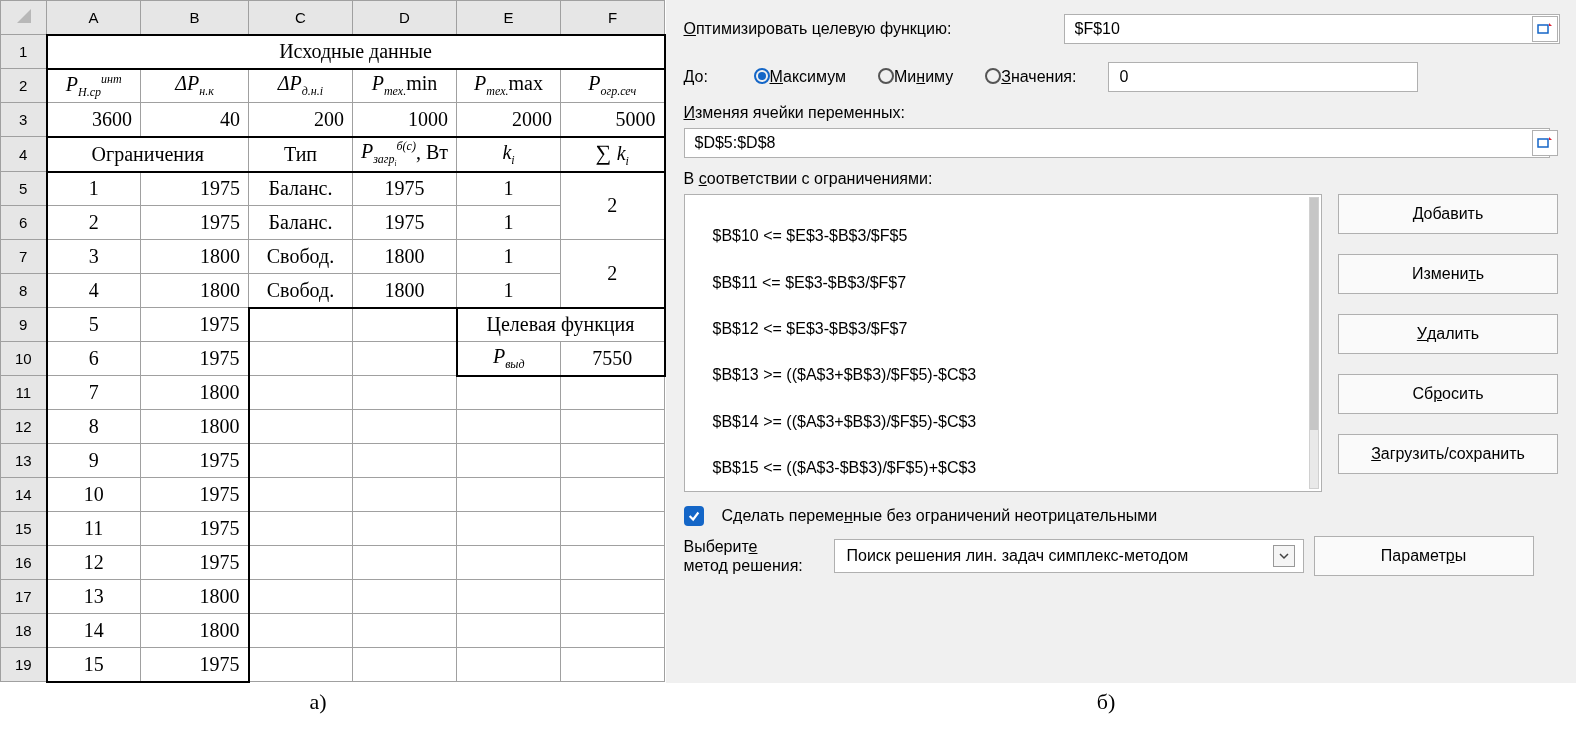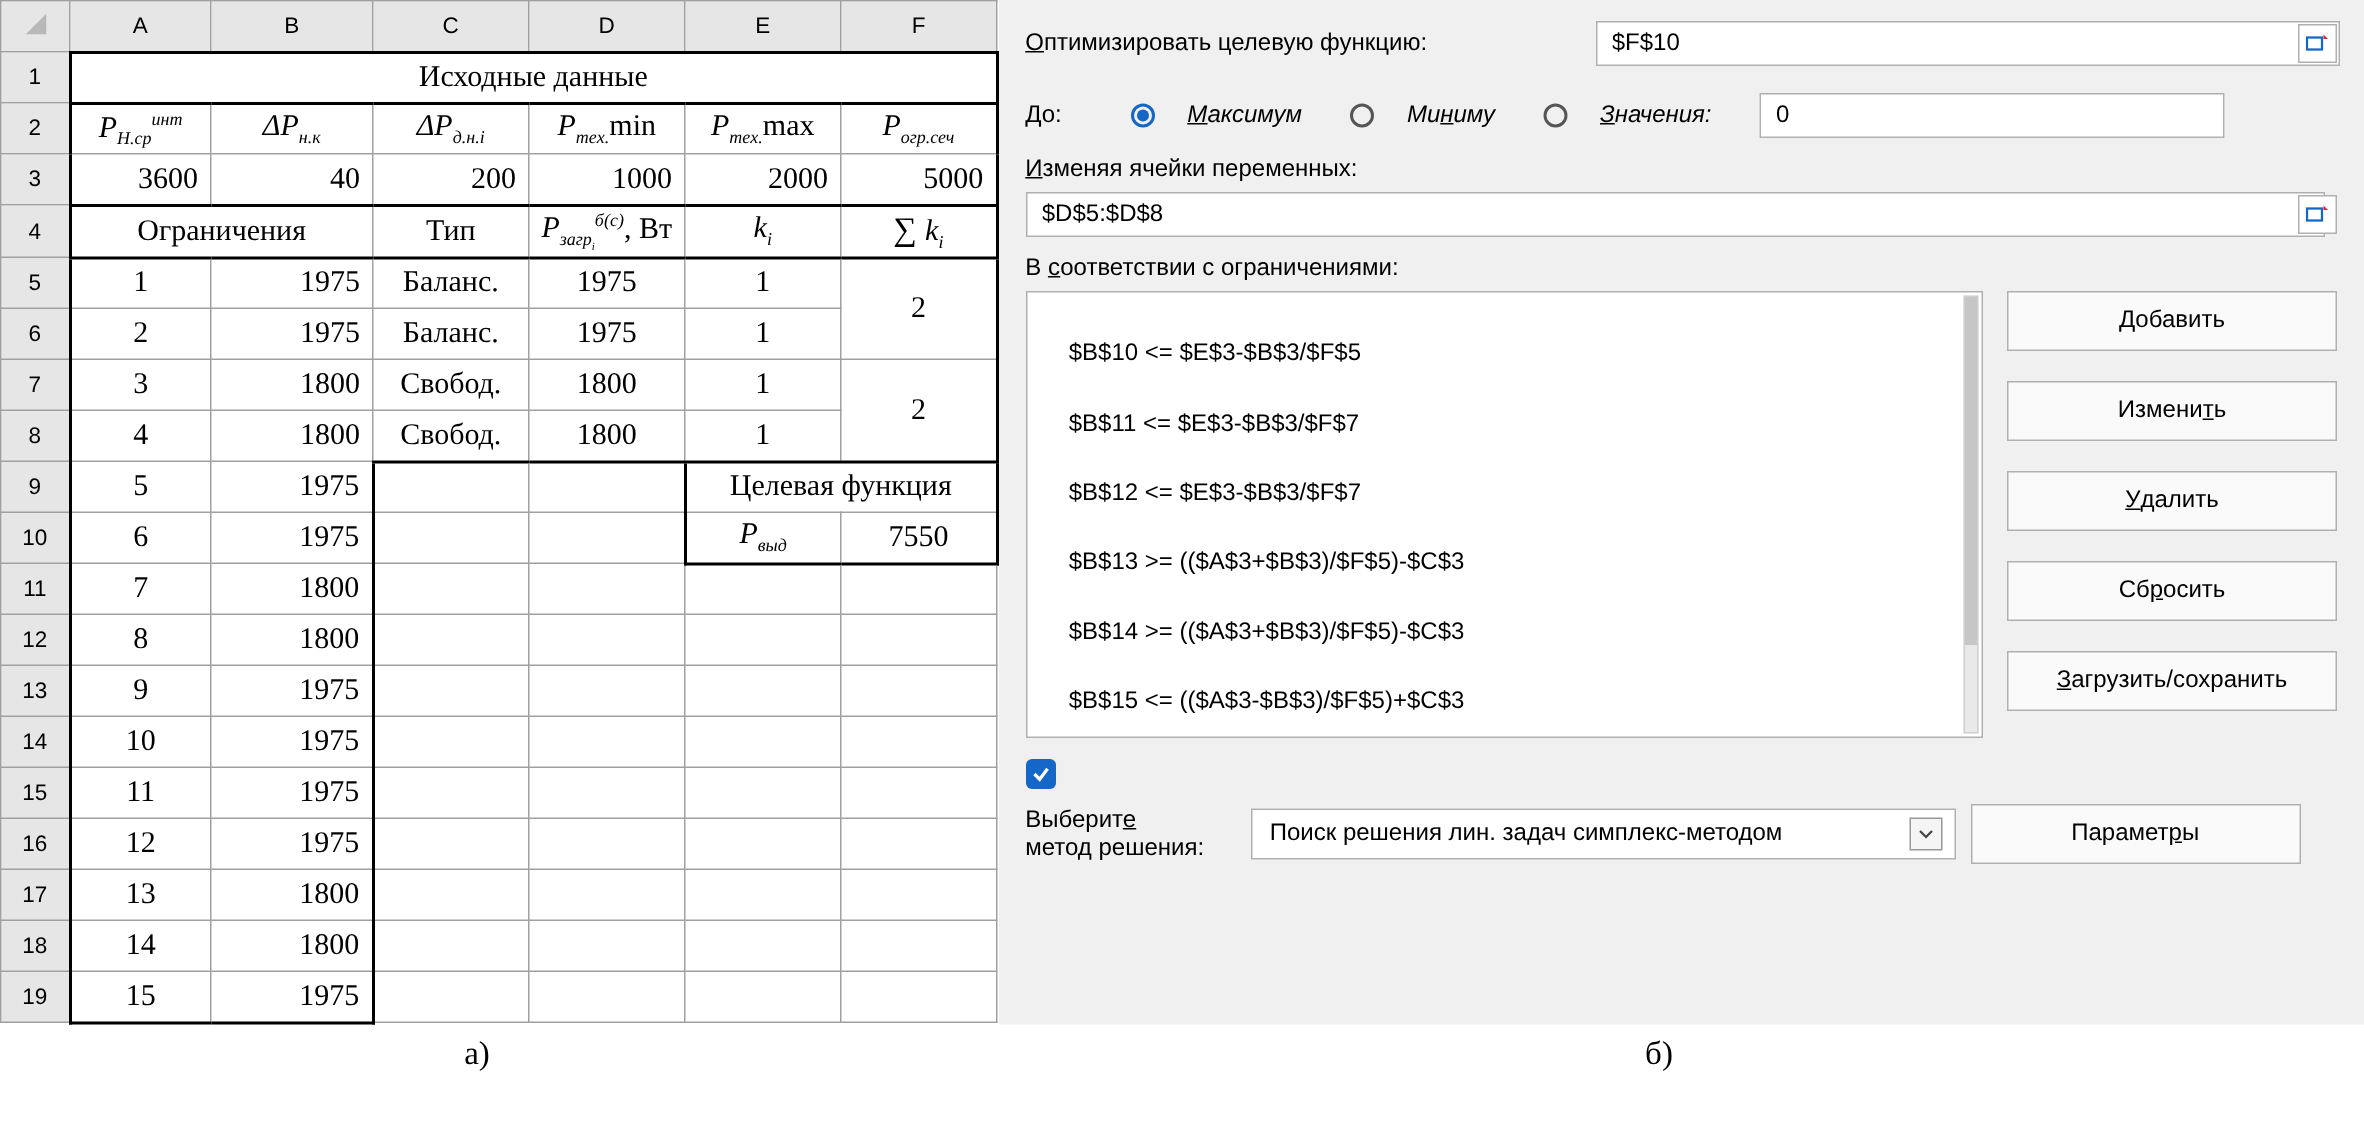--- a/index.html
+++ b/index.html
@@ -88,24 +88,23 @@
   .pick-btn {
     width: 26px; height: 26px;
     border: 1px solid var(--input-border);
     background: #fff;
     display:inline-flex;align-items:center;justify-content:center;
     cursor:pointer;
   }
   .pick-btn svg { width:16px;height:16px; }
 
   .radio {
-    display: inline-flex; align-items: center; gap: 22px;
+    display: inline-flex; gap: 0;
     margin-right: 22px;
     cursor:pointer;
-    font-style:italic;
   }
   .radio .dot {
     width: 16px; height: 16px; border-radius: 50%;
     border: 2px solid var(--accent);
     display: inline-flex; align-items: center; justify-content: center;
   }
   .radio .dot.unsel { border-color:#555; }
   .radio .dot .inner { width: 8px; height: 8px; border-radius: 50%; background: var(--accent); }
   .radio .rl { color:#000; }
   .u { text-decoration: underline; }
@@ -458,20 +457,21 @@
         <div class="wbtn"><span class="u">З</span>агрузить/сохранить</div>
       </div>
     </div>
 
     <div class="row" style="margin-top:14px">
       <span class="chk">
         <svg viewBox="0 0 16 16">
             <path d="M3 8 L7 12 L13 4" stroke="#fff" stroke-width="2.5" fill="none"></path>
           </svg>
       </span>
+      <span>Сделать переме<span class="u">н</span>ные без ограничений неотрицательными</span>
     </div>
 
     <div class="row" style="margin-top:10px">
       <span class="lbl" style="width:140px;line-height:1.2">
         Выберит<span class="u">е</span><br>метод решения:
       </span>
       <div class="select">
         <span>Поиск решения лин. задач симплекс-методом</span>
         <span class="caret">
           <svg width="10" height="10" viewBox="0 0 10 10">

